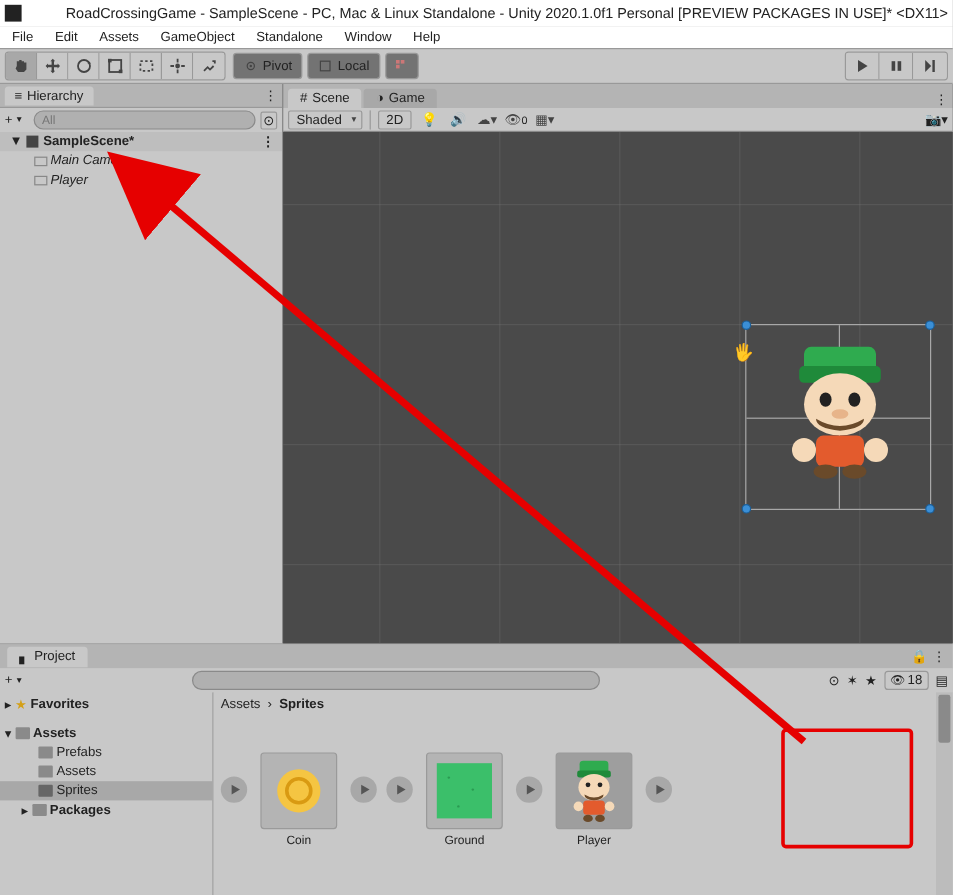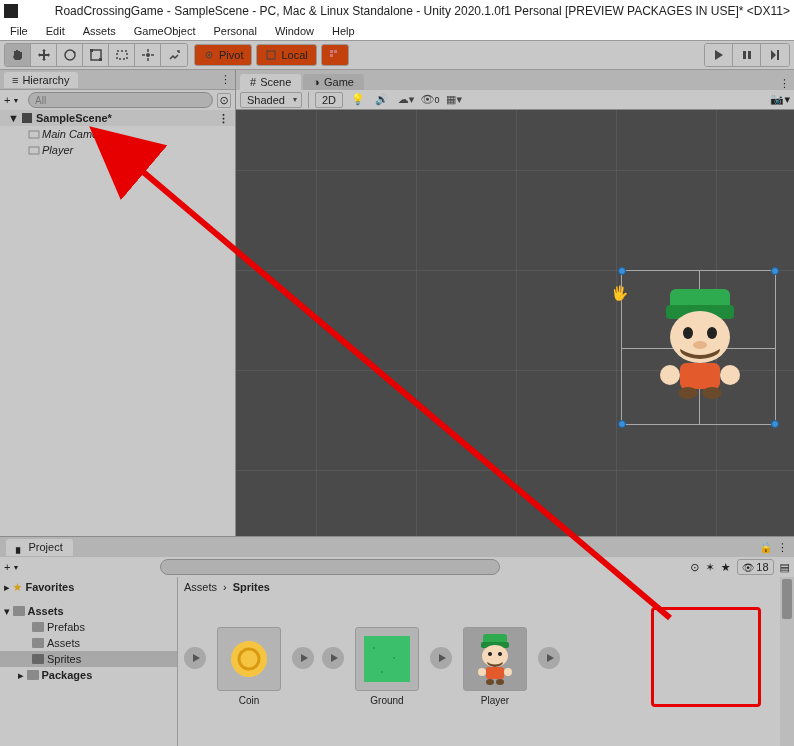--- a/index.html
+++ b/index.html
@@ -7,21 +7,21 @@
     .titlebar{height:22px;background:#fff;display:flex;align-items:center;padding:0 4px;gap:6px;justify-content:space-between;}
     .titlebar .unity-icon{width:14px;height:14px;background:#222;display:inline-block;}
     .titlebar .title{font-size:12px;}
     .menubar{height:18px;background:#fff;display:flex;align-items:center;padding:0 2px;gap:2px;}
     .menubar span{padding:2px 8px;cursor:default;}
     .toolbar{height:30px;background:#c8c8c8;border-top:1px solid #999;border-bottom:1px solid #999;display:flex;align-items:center;padding:0 4px;position:relative;}
     .tool-group{display:flex;border:1px solid #999;border-radius:3px;overflow:hidden;margin-right:6px;}
     .tool-btn{width:26px;height:22px;background:#c8c8c8;border-right:1px solid #999;display:flex;align-items:center;justify-content:center;cursor:pointer;}
     .tool-btn:last-child{border-right:none;}
     .tool-btn.active{background:#a8a8a8;}
-    .toggle-btn{height:22px;background:#c2410c;border:1px solid #999;border-radius:3px;padding:0 8px;display:flex;align-items:center;gap:4px;cursor:pointer;margin-right:4px;}
+    .toggle-btn{height:22px;background:#737373;border:1px solid #999;border-radius:3px;padding:0 8px;display:flex;align-items:center;gap:4px;cursor:pointer;margin-right:4px;}
     .play-group{position:absolute;right:4px;display:flex;border:1px solid #999;border-radius:3px;overflow:hidden;}
     .play-btn{width:28px;height:22px;background:#c8c8c8;border-right:1px solid #999;display:flex;align-items:center;justify-content:center;cursor:pointer;}
     .play-btn:last-child{border-right:none;}
     .main-row{display:flex;height:466px;}
     .hierarchy{width:236px;background:#c8c8c8;border-right:1px solid #8a8a8a;display:flex;flex-direction:column;}
     .panel-tab-row{height:20px;display:flex;align-items:center;padding:0 4px;gap:4px;background:#b4b4b4;border-bottom:1px solid #999;}
     .panel-tab-row .tab-label{background:#c8c8c8;padding:2px 8px;border-radius:3px 3px 0 0;display:flex;align-items:center;gap:4px;}
     .panel-toolbar{height:20px;display:flex;align-items:center;padding:0 4px;gap:4px;background:#c8c8c8;}
     .search-box{flex:1;height:16px;background:#b0b0b0;border:1px solid #8a8a8a;border-radius:8px;padding:0 6px;font-size:10px;color:#666;}
     .plus-btn{width:20px;display:flex;align-items:center;gap:2px;}
@@ -80,21 +80,21 @@
 <div class="titlebar">
   <span class="unity-icon"></span>
   <span class="title">RoadCrossingGame - SampleScene - PC, Mac &amp; Linux Standalone - Unity 2020.1.0f1 Personal [PREVIEW PACKAGES IN USE]* &lt;DX11&gt;</span>
 </div>
 
 <div class="menubar">
   <span>File</span>
   <span>Edit</span>
   <span>Assets</span>
   <span>GameObject</span>
-  <span>Personal</span>
+  <span>Standalone</span>
   <span>Window</span>
   <span>Help</span>
 </div>
 
 <div class="toolbar">
   <div class="tool-group">
     <div class="tool-btn active">
         <svg class="icon-svg" width="14" height="14">
           <path d="M3 7 L3 3 L5 3 L5 2 L7 2 L7 3 L9 3 L9 4 L11 4 L11 10 L9 12 L4 12 L2 9 Z" fill="#444"></path>
         </svg>

